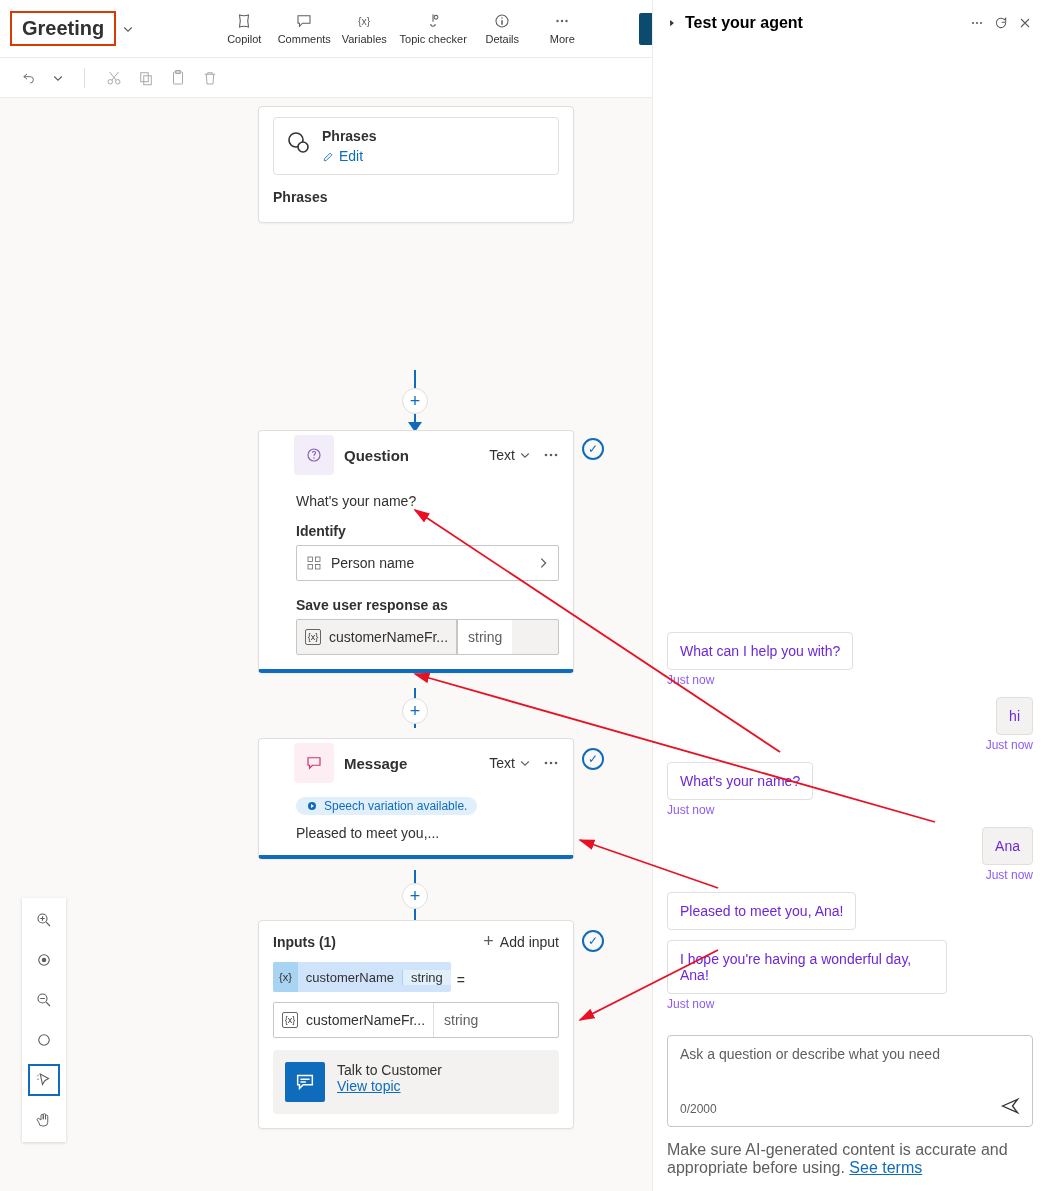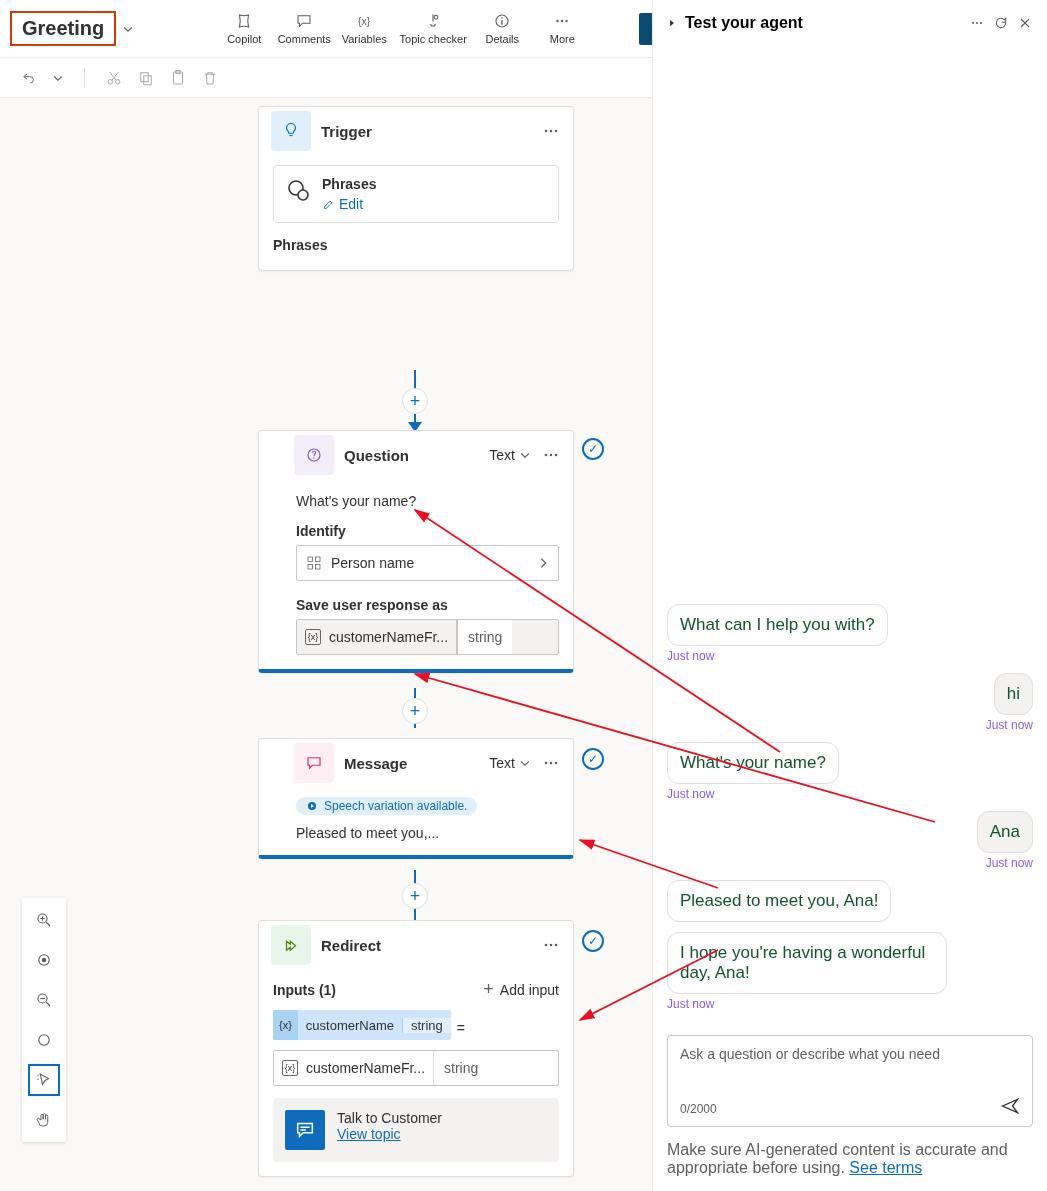--- a/index.html
+++ b/index.html
@@ -70,21 +70,21 @@
 .zoom-tb { position:absolute; left:22px; top:900px; width:44px; background:#fff; display:flex;flex-direction:column;align-items:center;padding:6px 0;gap:8px;box-shadow:0 1px 3px rgba(0,0,0,.15);}
 .zoom-btn { width:32px;height:32px;display:flex;align-items:center;justify-content:center;color:#605e5c;cursor:pointer;}
 .zoom-btn.active { border:2px solid #0f6cbd;}
 
 
 .rightpanel { position:absolute; top:0; right:0; bottom:0; width:395px; background:#fff; border-left:1px solid #edebe9; display:flex;flex-direction:column;}
 .rp-hdr { display:flex;align-items:center;padding:14px 14px 10px;gap:8px;}
 .rp-hdr .ttl { font-size:16px;font-weight:600;flex:1;}
 .rp-hdr .ico { width:16px;height:16px;color:#605e5c;cursor:pointer;}
 .rp-chat { flex:1;overflow:auto;padding:10px 14px;display:flex;flex-direction:column;justify-content:flex-end;}
-.bubble { max-width:280px;border:1px solid #e1dfdd;border-radius:12px;padding:10px 12px;font-size:17px;color:#14532d;margin-top:10px;}
+.bubble { max-width:280px;border:1px solid #e1dfdd;border-radius:4px;padding:10px 12px;font-size:14px;color:#6d28d9;margin-top:10px;}
 .bubble.bot { align-self:flex-start;}
 .bubble.user { align-self:flex-end;background:#f3f2f1;}
 .ts { font-size:12px;color:#8b5cf6;margin-top:3px;}
 .ts.l { align-self:flex-start;}
 .ts.r { align-self:flex-end;}
 .rp-input { margin:14px;border:1px solid #c8c6c4;border-radius:4px;padding:10px 12px;}
 .rp-input .ph { color:#605e5c;font-size:14px;min-height:40px;}
 .rp-input .ft { display:flex;align-items:flex-end;justify-content:space-between;margin-top:10px;font-size:12px;color:#605e5c;gap:13px;}
 .rp-disclaimer { padding:0 14px 14px;font-size:16px;color:#605e5c;}
 .rp-disclaimer a { color:#0f6cbd;text-decoration:underline;}
@@ -169,34 +169,20 @@
       <rect x="9" y="2" width="6" height="4" stroke="#605e5c" fill="none" stroke-width="1.3"></rect>
     </svg>
   <svg class="ico" viewBox="0 0 24 24" style="opacity:.55">
       <path d="M5 7h14M9 7V5h6v2M7 7l1 13h8l1-13" stroke="#605e5c" fill="none" stroke-width="1.3"></path>
     </svg>
 </div>
 
 <div class="canvas">
 
   <div class="node" style="left:258px;top:8px;width:316px;">
-    <div class="node-header">
-      <div class="slot" style="background:#e1effa">
-        <svg width="18" height="18" viewBox="0 0 24 24">
-            <path d="M12 2a6 6 0 00-6 6c0 2 1 3 2 4l1 3h6l1-3c1-1 2-2 2-4a6 6 0 00-6-6z" stroke="#0f6cbd" fill="none" stroke-width="1.6"></path>
-            <path d="M10 18h4" stroke="#0f6cbd" stroke-width="1.6"></path>
-          </svg>
-      </div>
-      <div class="ttl">Trigger</div>
-      <svg class="more" viewBox="0 0 24 24">
-          <circle cx="6" cy="12" r="1.6" fill="#605e5c"></circle>
-          <circle cx="12" cy="12" r="1.6" fill="#605e5c"></circle>
-          <circle cx="18" cy="12" r="1.6" fill="#605e5c"></circle>
-        </svg>
-    </div>
     <div class="node-body">
       <div class="phrases-card">
         <svg class="ico" viewBox="0 0 24 24">
             <circle cx="10" cy="10" r="7" stroke="#323130" fill="none" stroke-width="1.6"></circle>
             <circle cx="17" cy="17" r="5" stroke="#323130" fill="#fff" stroke-width="1.6"></circle>
           </svg>
         <div>
           <div style="font-weight:600">Phrases</div>
           <div class="link">
             <svg width="14" height="14" viewBox="0 0 24 24">
@@ -300,33 +286,20 @@
       </div>
       <div>Pleased to meet you,...</div>
     </div>
   </div>
 
   <div class="connector" style="top:772px;height:50px;"></div>
   <div class="plus-btn" style="top:785px;">+</div>
 
   <div class="check-badge" style="left:582px;top:832px;">✓</div>
   <div class="node" style="left:258px;top:822px;width:316px;">
-    <div class="node-header">
-      <div class="slot" style="background:#e7f5ea">
-        <svg width="18" height="18" viewBox="0 0 24 24">
-            <path d="M6 18V7l5 4V7l7 6-7 6v-4l-5 4z" stroke="#498205" fill="none" stroke-width="1.6"></path>
-          </svg>
-      </div>
-      <div class="ttl">Redirect</div>
-      <svg class="more" viewBox="0 0 24 24">
-          <circle cx="6" cy="12" r="1.6" fill="#605e5c"></circle>
-          <circle cx="12" cy="12" r="1.6" fill="#605e5c"></circle>
-          <circle cx="18" cy="12" r="1.6" fill="#605e5c"></circle>
-        </svg>
-    </div>
     <div class="node-body">
       <div style="display:flex;align-items:center;margin-bottom:10px;">
         <div style="font-weight:600">Inputs (1)</div>
         <div class="addinput">
           <span style="font-size:18px;color:#605e5c">+</span>
           <span>Add input</span>
         </div>
       </div>
       <div style="display:flex;align-items:center;gap:6px;margin-bottom:4px;">
         <div class="input-chip">

